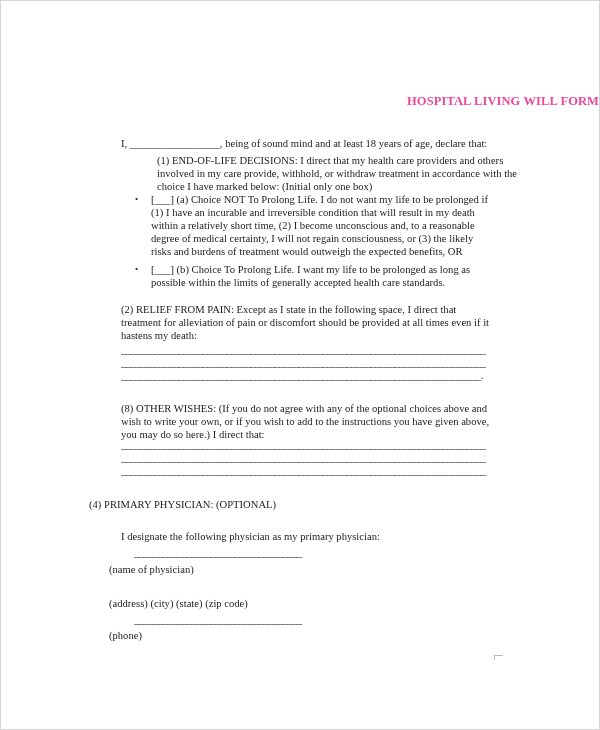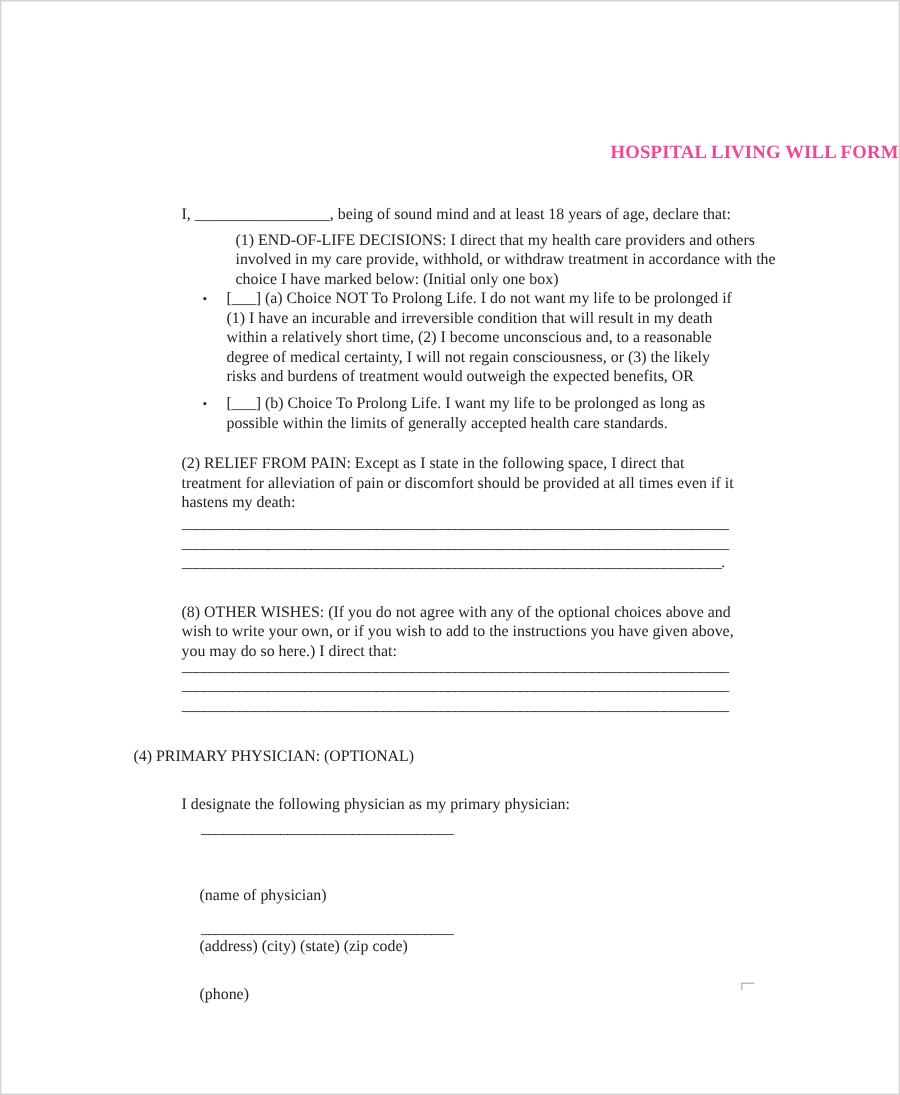--- a/index.html
+++ b/index.html
@@ -22,21 +22,21 @@
   .s2 { top: 302px; }
   .s3 { top: 401px; }
   .lines { position: absolute; left: 120px; width: 372px; }
   .lines div { height: 12px; border-bottom: 1px solid transparent; position: relative; line-height: 12px; white-space: nowrap; overflow: hidden; letter-spacing: -0.5px; }
   .l2 { top: 343px; }
   .l3 { top: 438px; }
   .s4 { position: absolute; left: 88px; top: 498px; }
   .designate { position: absolute; left: 120px; top: 530px; }
   .uline { position: absolute; left: 104px; white-space: nowrap; letter-spacing: -0.5px; margin-left: 29px; }
   .u1 { top: 546px; }
-  .lab { position: absolute; left: 132px; margin-top: 28px; }
+  .lab { position: absolute; left: 108px; }
   .lab1 { top: 563px; }
   .u2 { top: 580px; }
   .lab2 { top: 597px; }
   .u3 { top: 613px; }
   .lab3 { top: 629px; }
   .corner { position: absolute; left: 493px; top: 654px; width: 8px; height: 4px; border-top: 1px solid #bbb; border-left: 1px solid #bbb; }
 </style>
 </head>
 <body>
 

